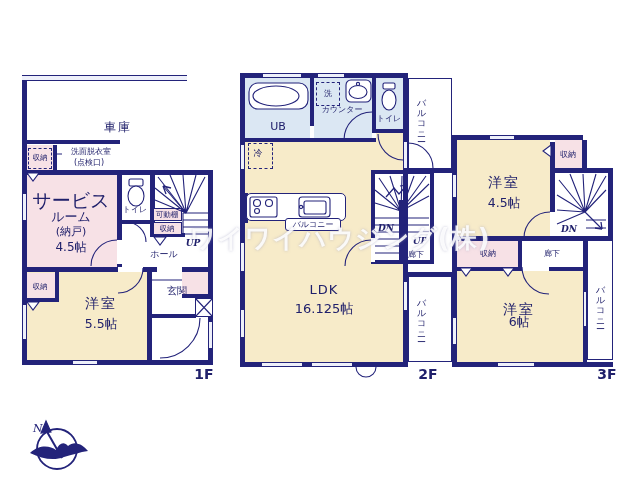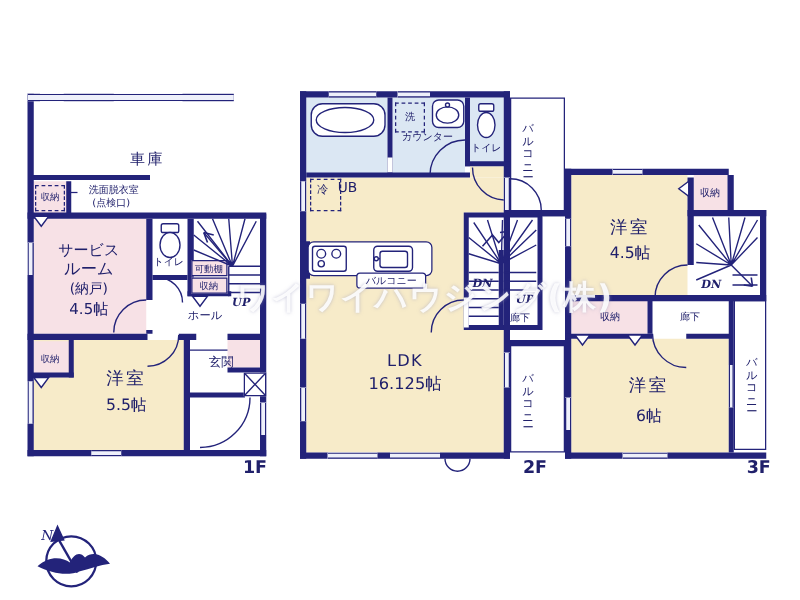--- a/index.html
+++ b/index.html
@@ -236,36 +236,36 @@
         <path d="M30 453 C40 444 50 446 56 450 C59 443 64 441 68 446 C75 440 83 445 88 451 C80 452 72 455 64 457 C54 461 42 459 30 453 Z" fill="#23237a" stroke="none"></path>
       </g>
     </g>
     <text x="33" y="432" font-size="11" font-style="italic" fill="#23237a" font-family="DejaVu Serif, serif">N</text>
   </svg>
 
   <div class="lbl" style="left:118px;top:127px;font-size:12px;letter-spacing:2px;">車庫</div>
   <div class="lbl" style="left:40px;top:158px;font-size:7.5px;">収納</div>
   <div class="lbl" style="left:91px;top:152px;font-size:8px;">洗面脱衣室</div>
   <div class="lbl" style="left:89px;top:163px;font-size:8px;">(点検口)</div>
-  <div class="lbl" style="left:71px;top:200px;font-size:12px;">サービス</div>
+  <div class="lbl" style="left:71px;top:200px;font-size:19px;">サービス</div>
   <div class="lbl" style="left:71px;top:216px;font-size:13px;">ルーム</div>
   <div class="lbl" style="left:71px;top:231px;font-size:11px;">(納戸)</div>
   <div class="lbl" style="left:71px;top:247px;font-size:12px;">4.5帖</div>
   <div class="lbl" style="left:135px;top:210px;font-size:8px;">トイレ</div>
   <div class="lbl" style="left:167px;top:215px;font-size:7.5px;">可動棚</div>
   <div class="lbl" style="left:167px;top:229px;font-size:7.5px;">収納</div>
   <div class="lbl updn" style="left:193px;top:243px;font-size:9px;">UP</div>
   <div class="lbl" style="left:164px;top:254px;font-size:9px;">ホール</div>
   <div class="lbl" style="left:177px;top:291px;font-size:10px;">玄関</div>
   <div class="lbl" style="left:101px;top:303px;font-size:14px;letter-spacing:2px;">洋室</div>
   <div class="lbl" style="left:101px;top:324px;font-size:12.5px;">5.5帖</div>
   <div class="lbl" style="left:40px;top:287px;font-size:7.5px;">収納</div>
   <div class="lbl flab" style="left:204px;top:374px;">1F</div>
 
-  <div class="lbl" style="left:278px;top:126px;font-size:11px;margin-top:24px;">UB</div>
+  <div class="lbl" style="left:278px;top:126px;font-size:11px;">UB</div>
   <div class="lbl" style="left:328px;top:94px;font-size:8px;">洗</div>
   <div class="lbl" style="left:342px;top:110px;font-size:8px;">カウンター</div>
   <div class="lbl" style="left:389px;top:119px;font-size:8px;">トイレ</div>
   <div class="vlbl" style="left:421px;top:115px;font-size:9px;">バルコニー</div>
   <div class="lbl" style="left:258px;top:153px;font-size:9px;">冷</div>
   <div class="ctab" style="left:285px;top:218px;width:56px;height:13px;">バルコニー</div>
   <div class="lbl" style="left:324px;top:289px;font-size:13px;letter-spacing:1px;">LDK</div>
   <div class="lbl" style="left:324px;top:308px;font-size:13px;">16.125帖</div>
   <div class="lbl updn" style="left:386px;top:228px;font-size:9px;">DN</div>
   <div class="lbl updn" style="left:420px;top:241px;font-size:9px;">UP</div>
@@ -273,18 +273,18 @@
   <div class="vlbl" style="left:421px;top:315px;font-size:9px;">バルコニー</div>
   <div class="lbl flab" style="left:428px;top:374px;">2F</div>
 
   <div class="lbl" style="left:568px;top:155px;font-size:8px;">収納</div>
   <div class="lbl" style="left:504px;top:182px;font-size:14px;letter-spacing:2px;">洋室</div>
   <div class="lbl" style="left:504px;top:203px;font-size:12.5px;">4.5帖</div>
   <div class="lbl updn" style="left:569px;top:229px;font-size:9px;">DN</div>
   <div class="lbl" style="left:488px;top:254px;font-size:8px;">収納</div>
   <div class="lbl" style="left:552px;top:254px;font-size:8px;">廊下</div>
   <div class="lbl" style="left:519px;top:309px;font-size:14px;letter-spacing:2px;">洋室</div>
-  <div class="lbl" style="left:519px;top:333px;font-size:12.5px;">6帖</div>
+  <div class="lbl" style="left:519px;top:322px;font-size:12.5px;">6帖</div>
   <div class="vlbl" style="left:600px;top:302px;font-size:9px;">バルコニー</div>
   <div class="lbl flab" style="left:607px;top:374px;">3F</div>
 
   <div id="wm">ワイワイハウジング(株)</div>
 </div>
 
 </body></html>

